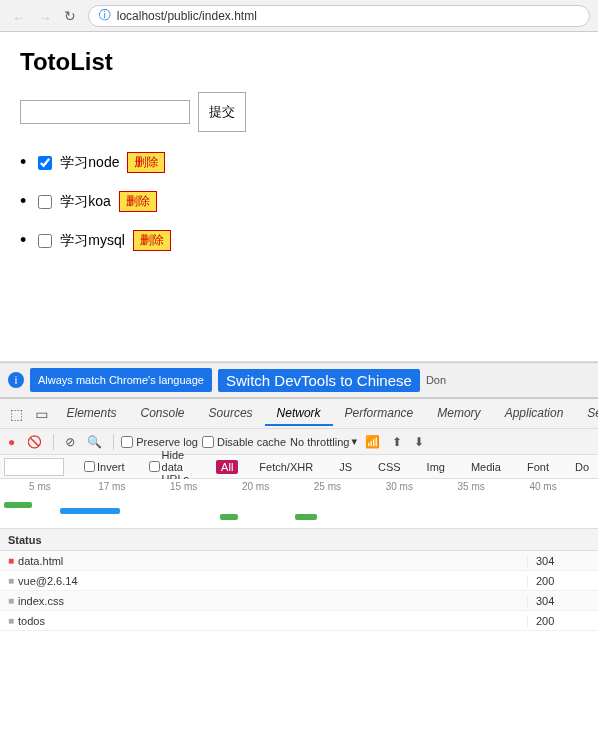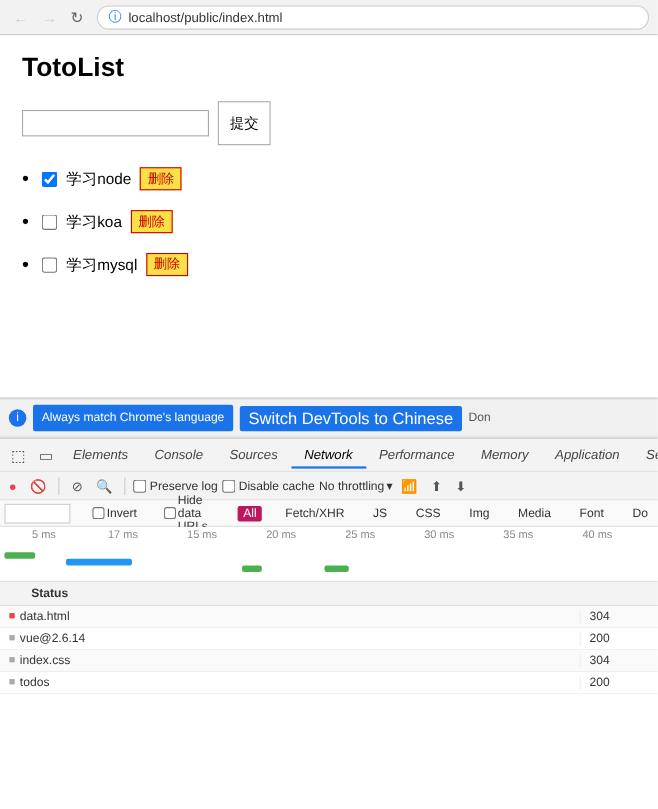--- a/index.html
+++ b/index.html
@@ -297,21 +297,20 @@
       font-weight: bold;
       color: #333;
       border-right: 1px solid #ddd;
     }
     .table-col-status {
       width: 70px;
       padding: 0 8px;
       font-size: 11px;
       font-weight: bold;
       color: #333;
-      text-align: right;
     }
     .network-row {
       display: flex;
       border-bottom: 1px solid #f0f0f0;
       height: 20px;
       align-items: center;
     }
     .network-row:nth-child(even) { background: #fafafa; }
     .network-row .row-name {
       flex: 1;

